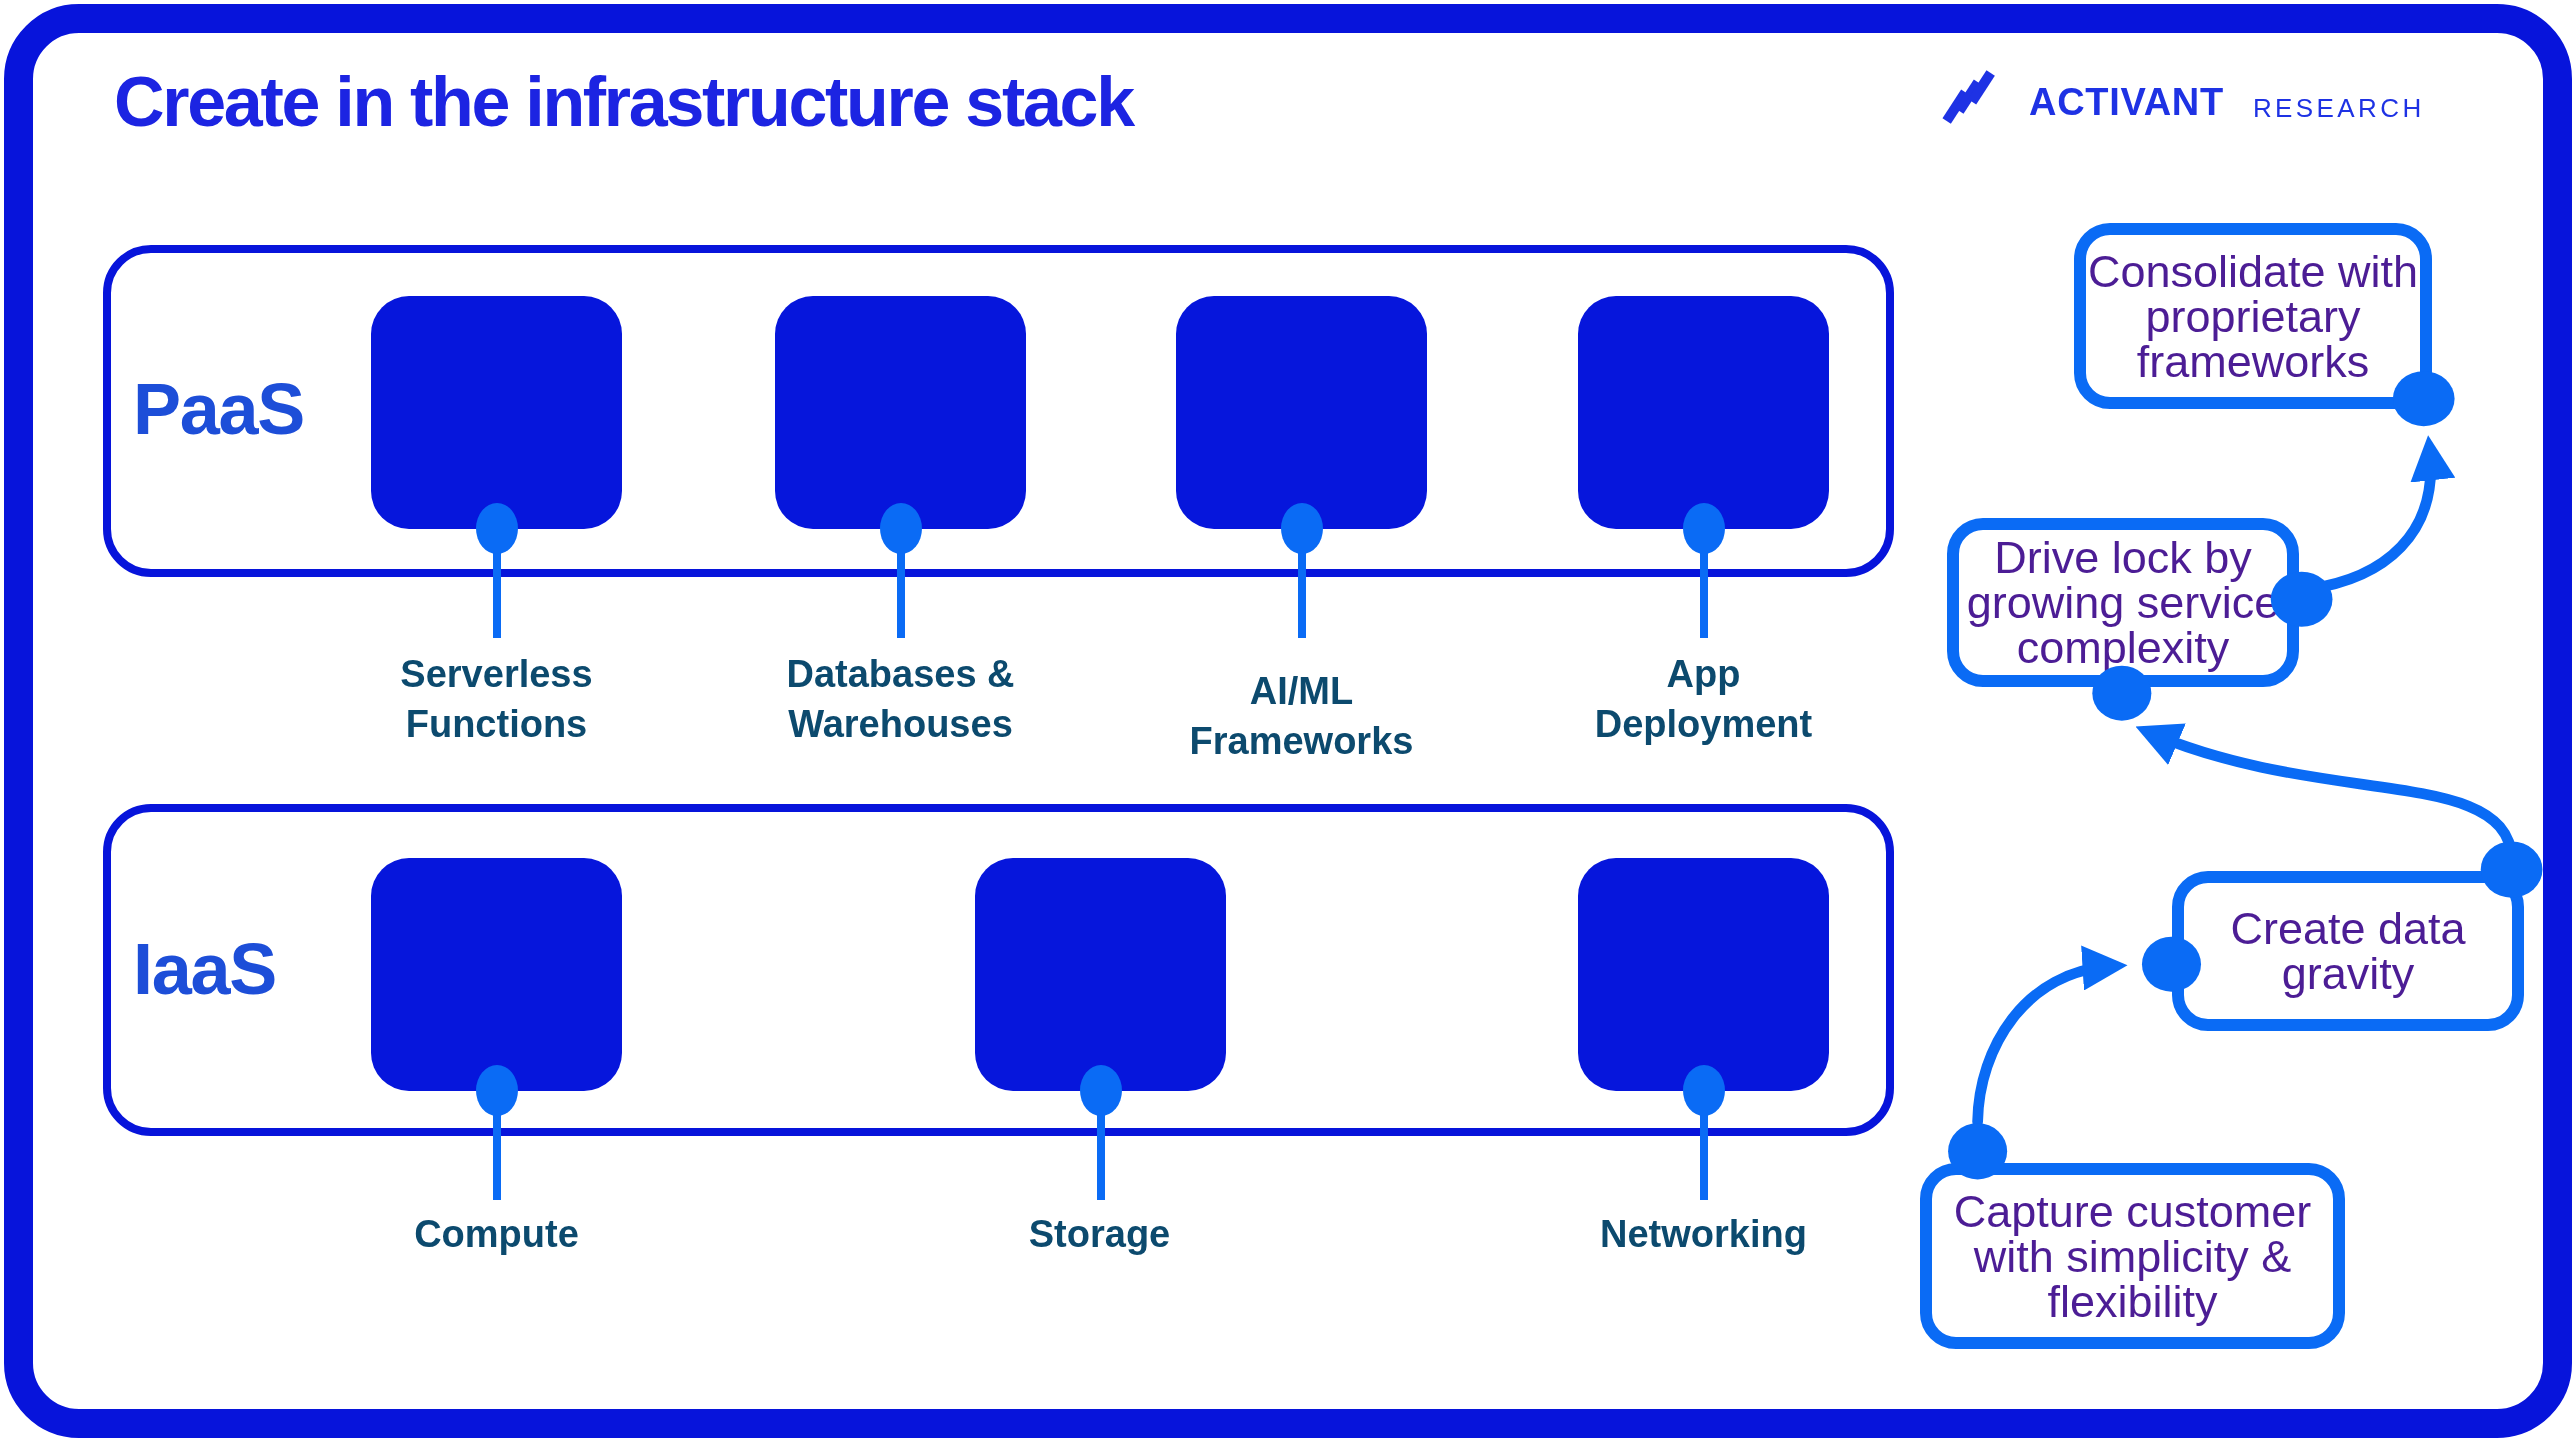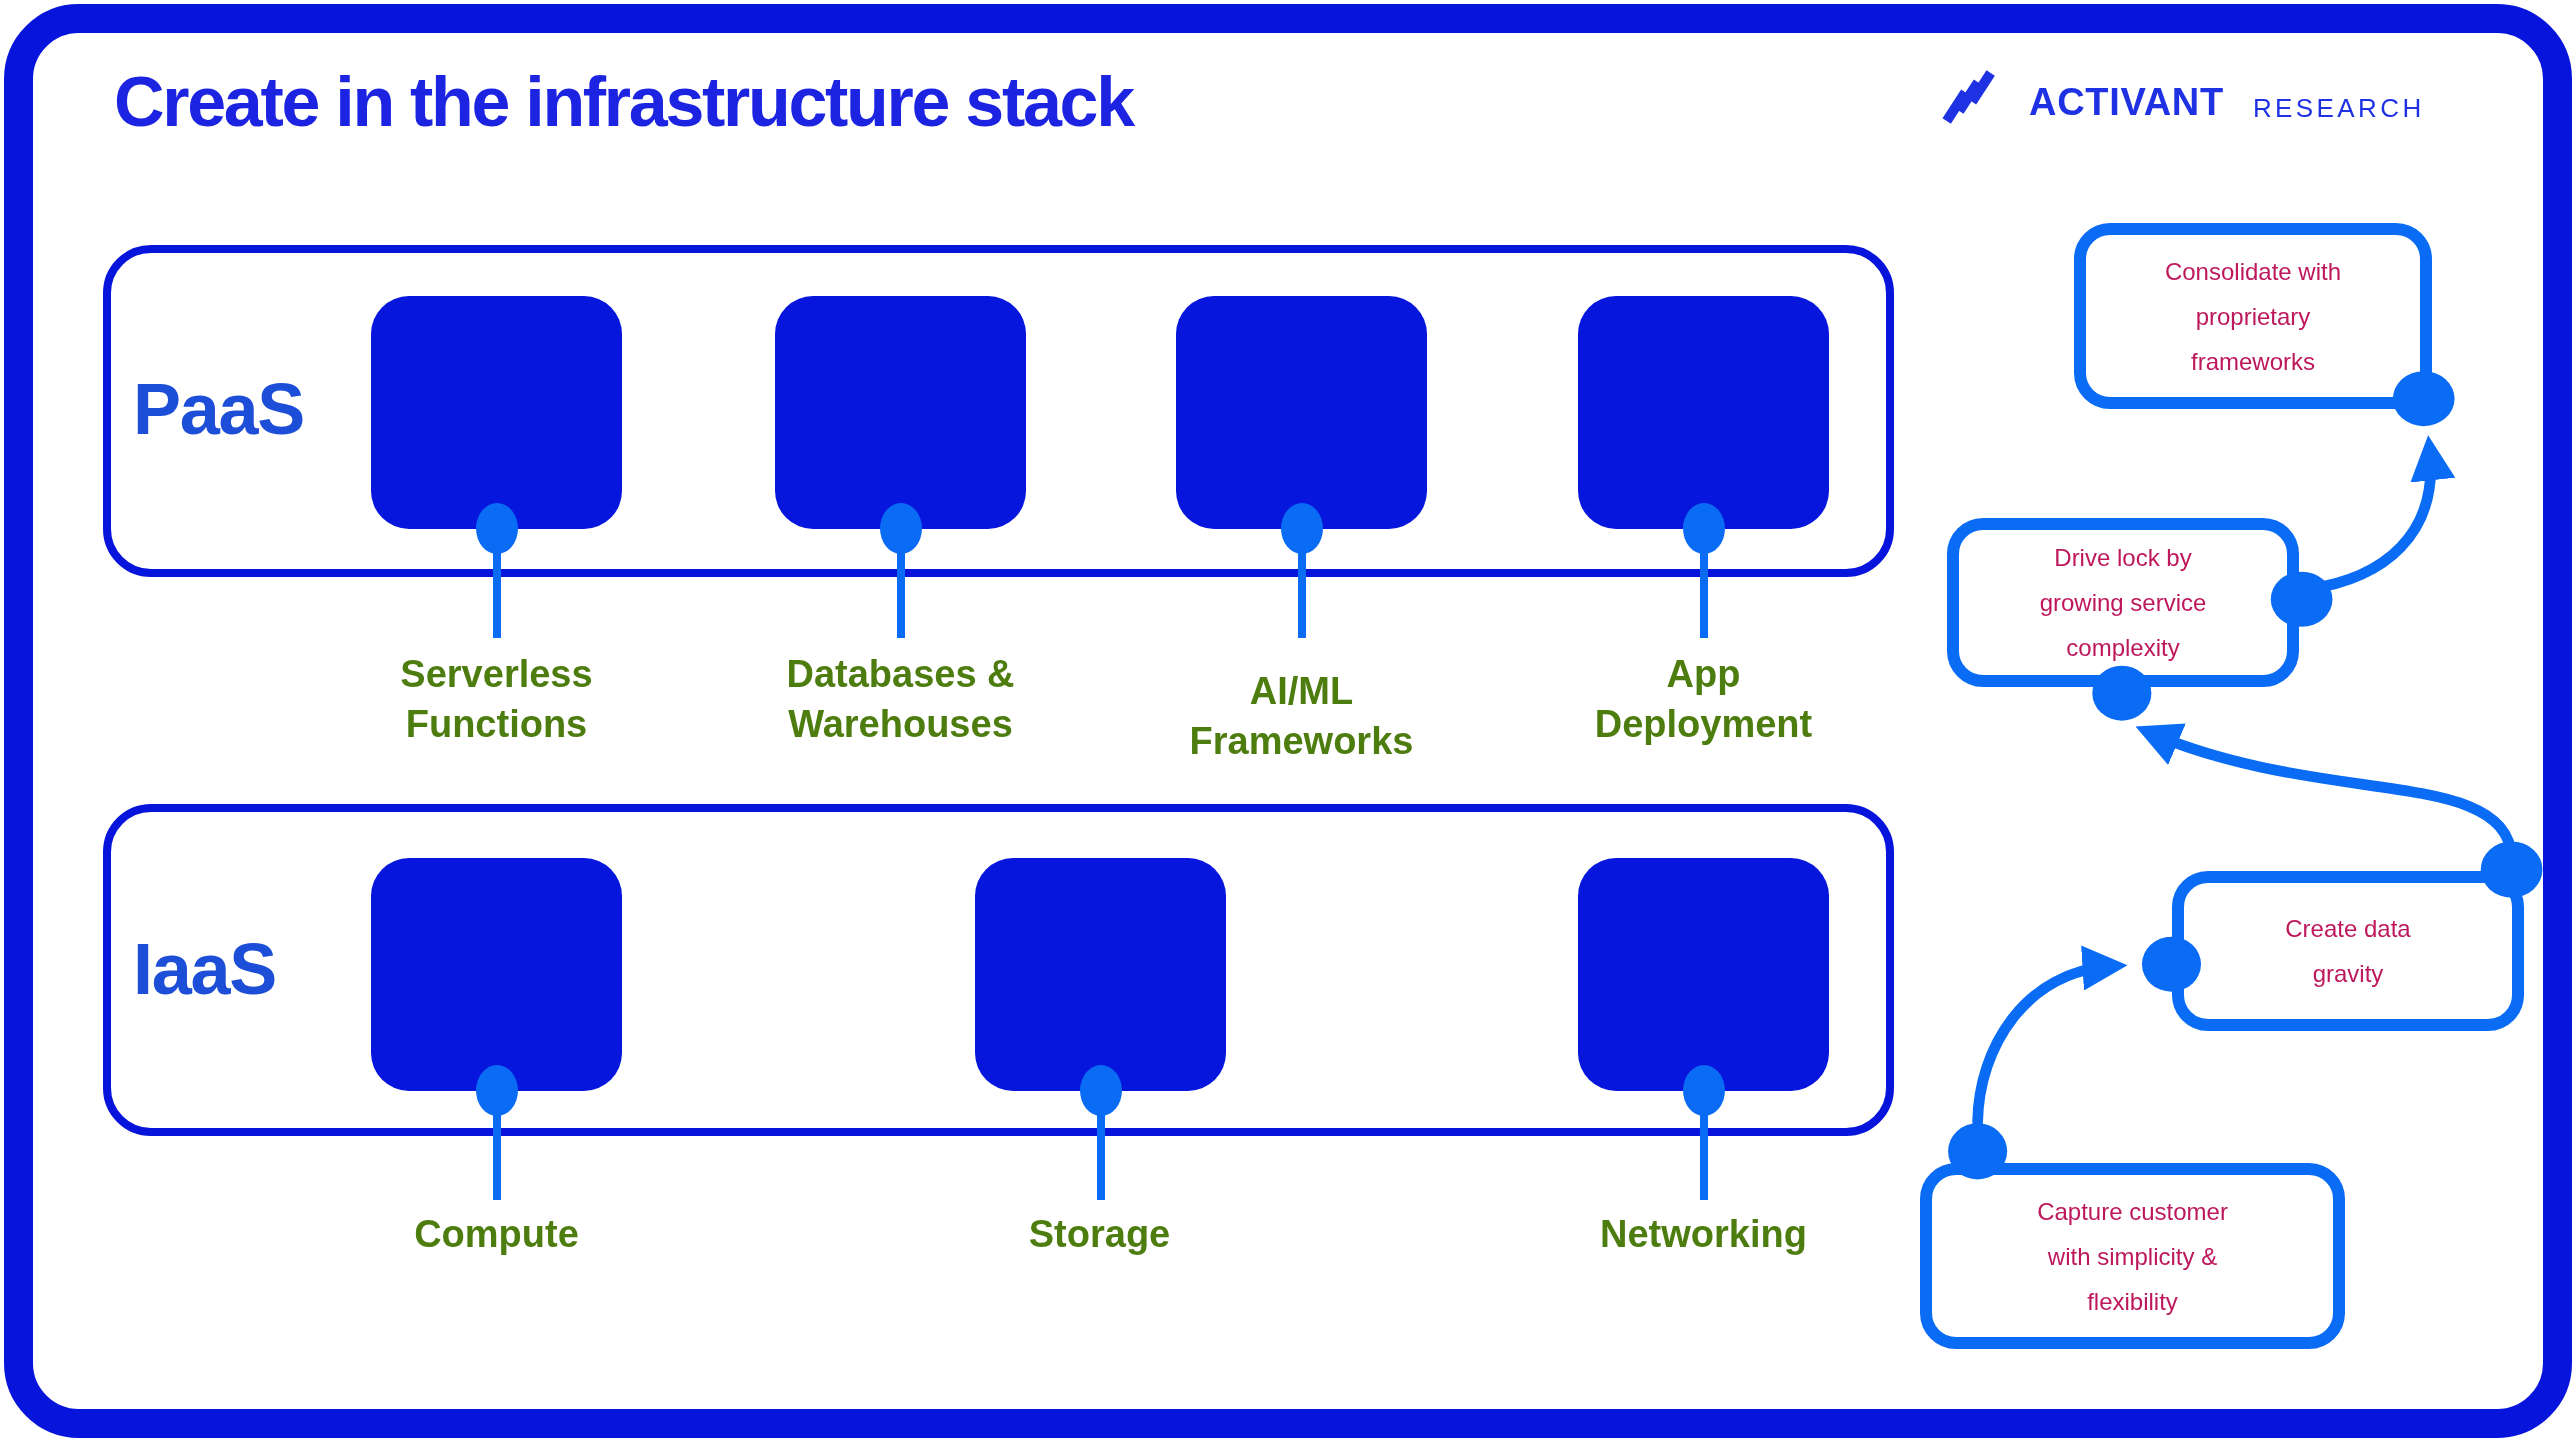--- a/index.html
+++ b/index.html
@@ -108,37 +108,37 @@
     background: #0A6BF5;
   }
   
   .item-label {
     position: absolute;
     width: 429px;
     text-align: center;
     font-size: 38px;
     font-weight: 700;
     line-height: 50px;
-    color: #4d7c0f;
+    color: #0c4a6e;
   }
   .lbl-line { display: block; }
   
   .callout {
     position: absolute;
     border: 12px solid #0A6BF5;
     border-radius: 36px;
     box-sizing: border-box;
     display: flex;
     align-items: center;
     justify-content: center;
     text-align: center;
-    font-size: 24px;
+    font-size: 45px;
     font-weight: 400;
     line-height: 45px;
-    color: #be185d;
+    color: #4c1d95;
     background: #ffffff;
   }
   .callout.consolidate { left: 2074px; top: 223px;  width: 358px; height: 186px; }
   .callout.drivelock   { left: 1947px; top: 518px;  width: 352px; height: 169px; }
   .callout.create      { left: 2172px; top: 871px; width: 352px; height: 160px; }
   .callout.capture     { left: 1920px; top: 1163px; width: 425px; height: 186px; }
   
   .overlay {
     position: absolute;
     left: 0; top: 0;

